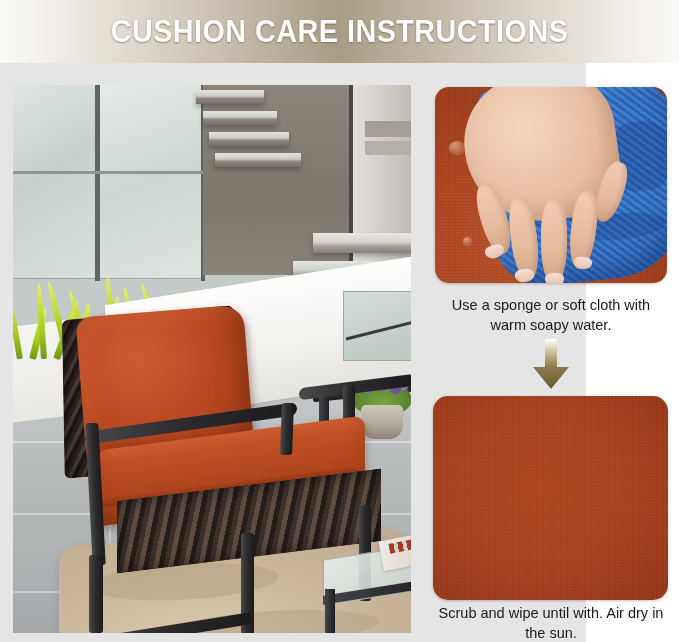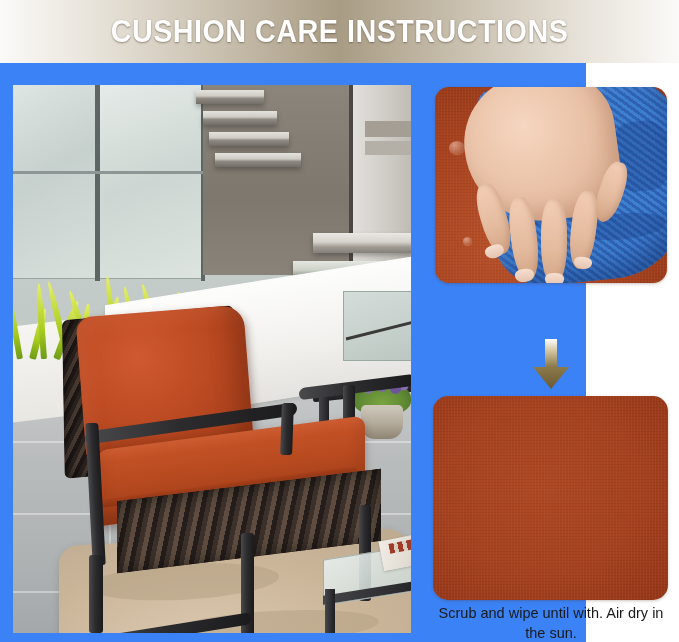--- a/index.html
+++ b/index.html
@@ -6,21 +6,21 @@
   * { margin:0; padding:0; box-sizing:border-box; }
   html, body {
     width:679px; height:642px;
     background:#ffffff;
     font-family:"Liberation Sans", sans-serif;
     overflow:hidden;
   }
   #page {
     position:relative;
     width:586px; height:642px;
-    background:#3b82f6;
+    background:#e5e5e5;
   }
 
   
   .header-band {
     position:absolute; left:0; top:0; width:679px; height:63px;
     background:linear-gradient(to right,
         #fbfaf8 0%, #e8e3da 14%, #cdc4b4 30%,
         #a99c84 50%,
         #cdc4b4 70%, #e8e3da 86%, #fbfaf8 100%);
   }
@@ -471,20 +471,21 @@
     <div class="finger" style="left:76px;  top:110px; width:26px; height:84px; transform:rotate(-7deg);"></div>
     <div class="finger" style="left:106px; top:112px; width:26px; height:86px; transform:rotate(0deg);"></div>
     <div class="finger" style="left:136px; top:104px; width:25px; height:78px; transform:rotate(7deg);"></div>
     <div class="finger" style="left:164px; top:74px;  width:24px; height:62px; transform:rotate(18deg);"></div>
     <div class="nail" style="left:50px;  top:158px; width:19px; height:13px; transform:rotate(-16deg);"></div>
     <div class="nail" style="left:80px;  top:182px; width:19px; height:13px; transform:rotate(-7deg);"></div>
     <div class="nail" style="left:110px; top:186px; width:19px; height:13px;"></div>
     <div class="nail" style="left:139px; top:170px; width:18px; height:12px; transform:rotate(7deg);"></div>
   </div>
 
+  <div class="caption caption-a">Use a sponge or soft cloth with warm soapy water.</div>
 
   <div class="arrow-wrap">
     <svg width="40" height="50" viewBox="0 0 40 50">
       <defs>
         <linearGradient id="arrowGrad" x1="0" y1="0" x2="0" y2="1">
           <stop offset="0%" stop-color="#ffffff"></stop>
           <stop offset="22%" stop-color="#d6c9a6"></stop>
           <stop offset="55%" stop-color="#8d7a4c"></stop>
           <stop offset="100%" stop-color="#6b5a32"></stop>
         </linearGradient>

